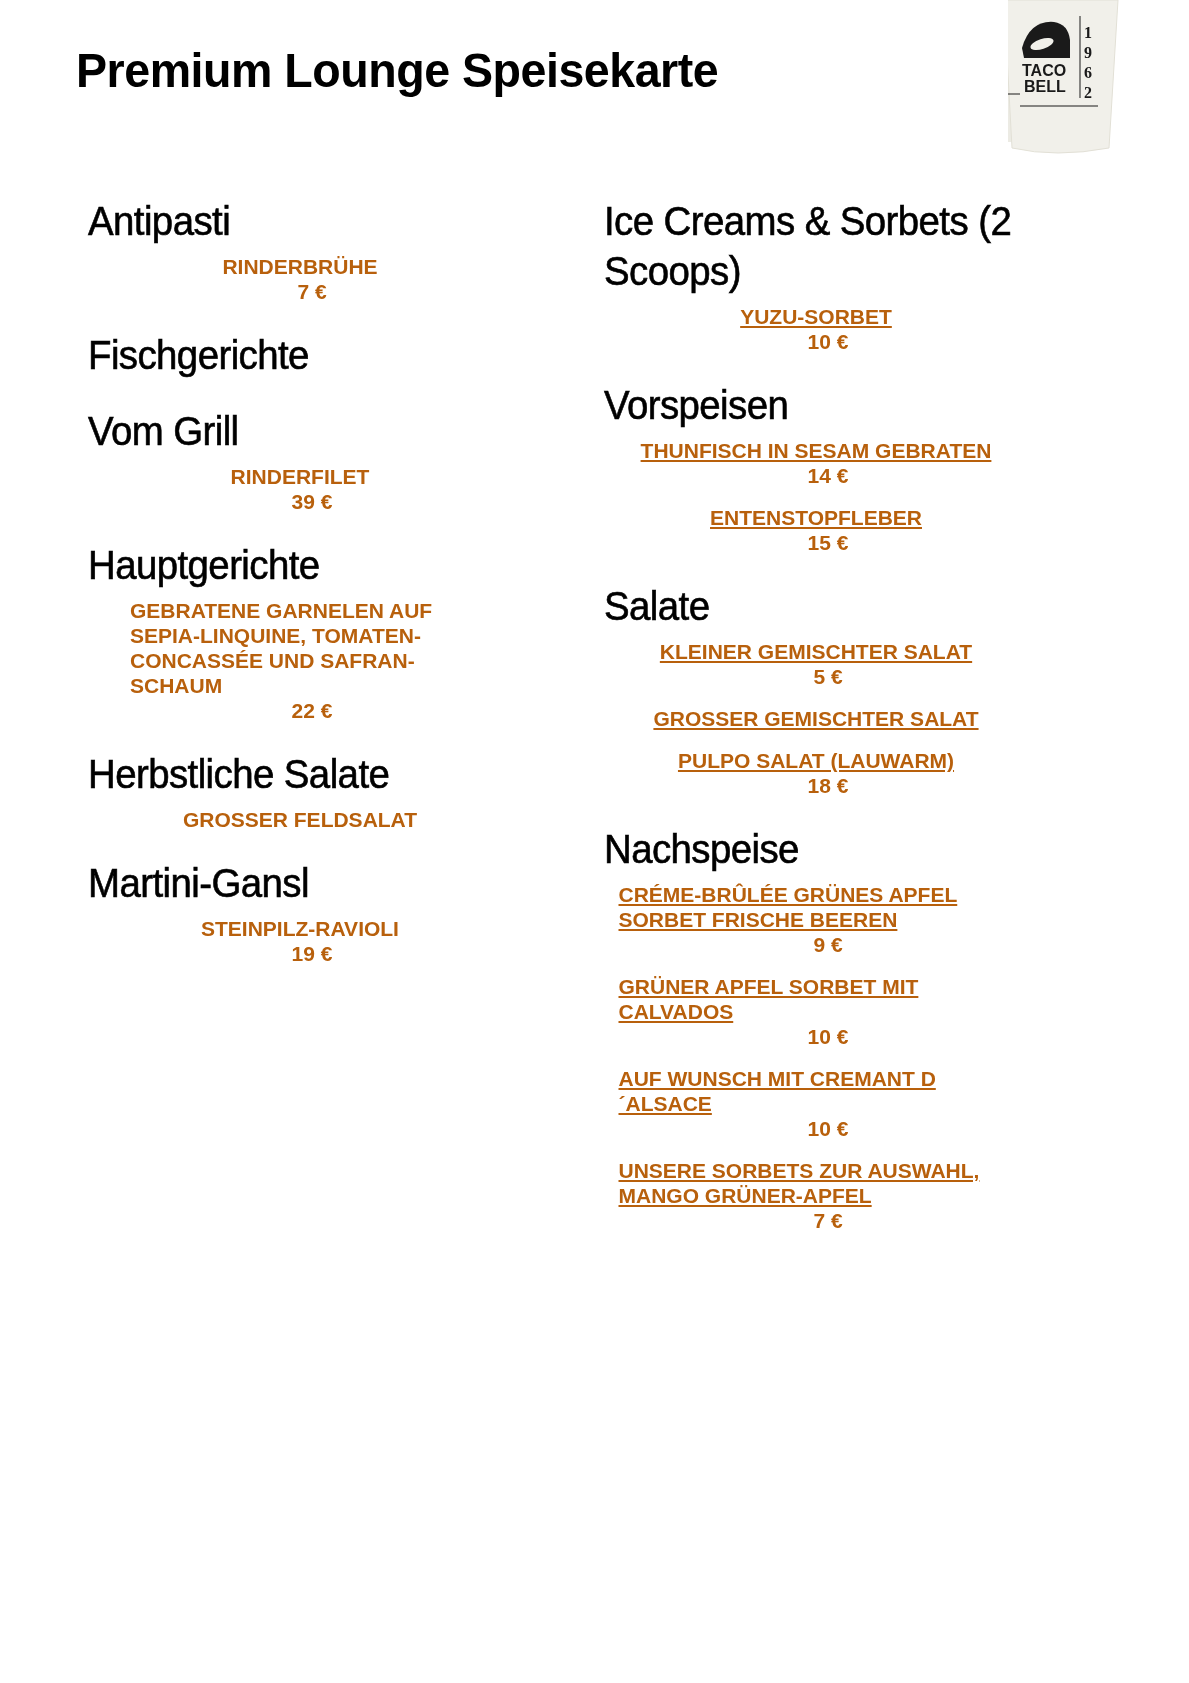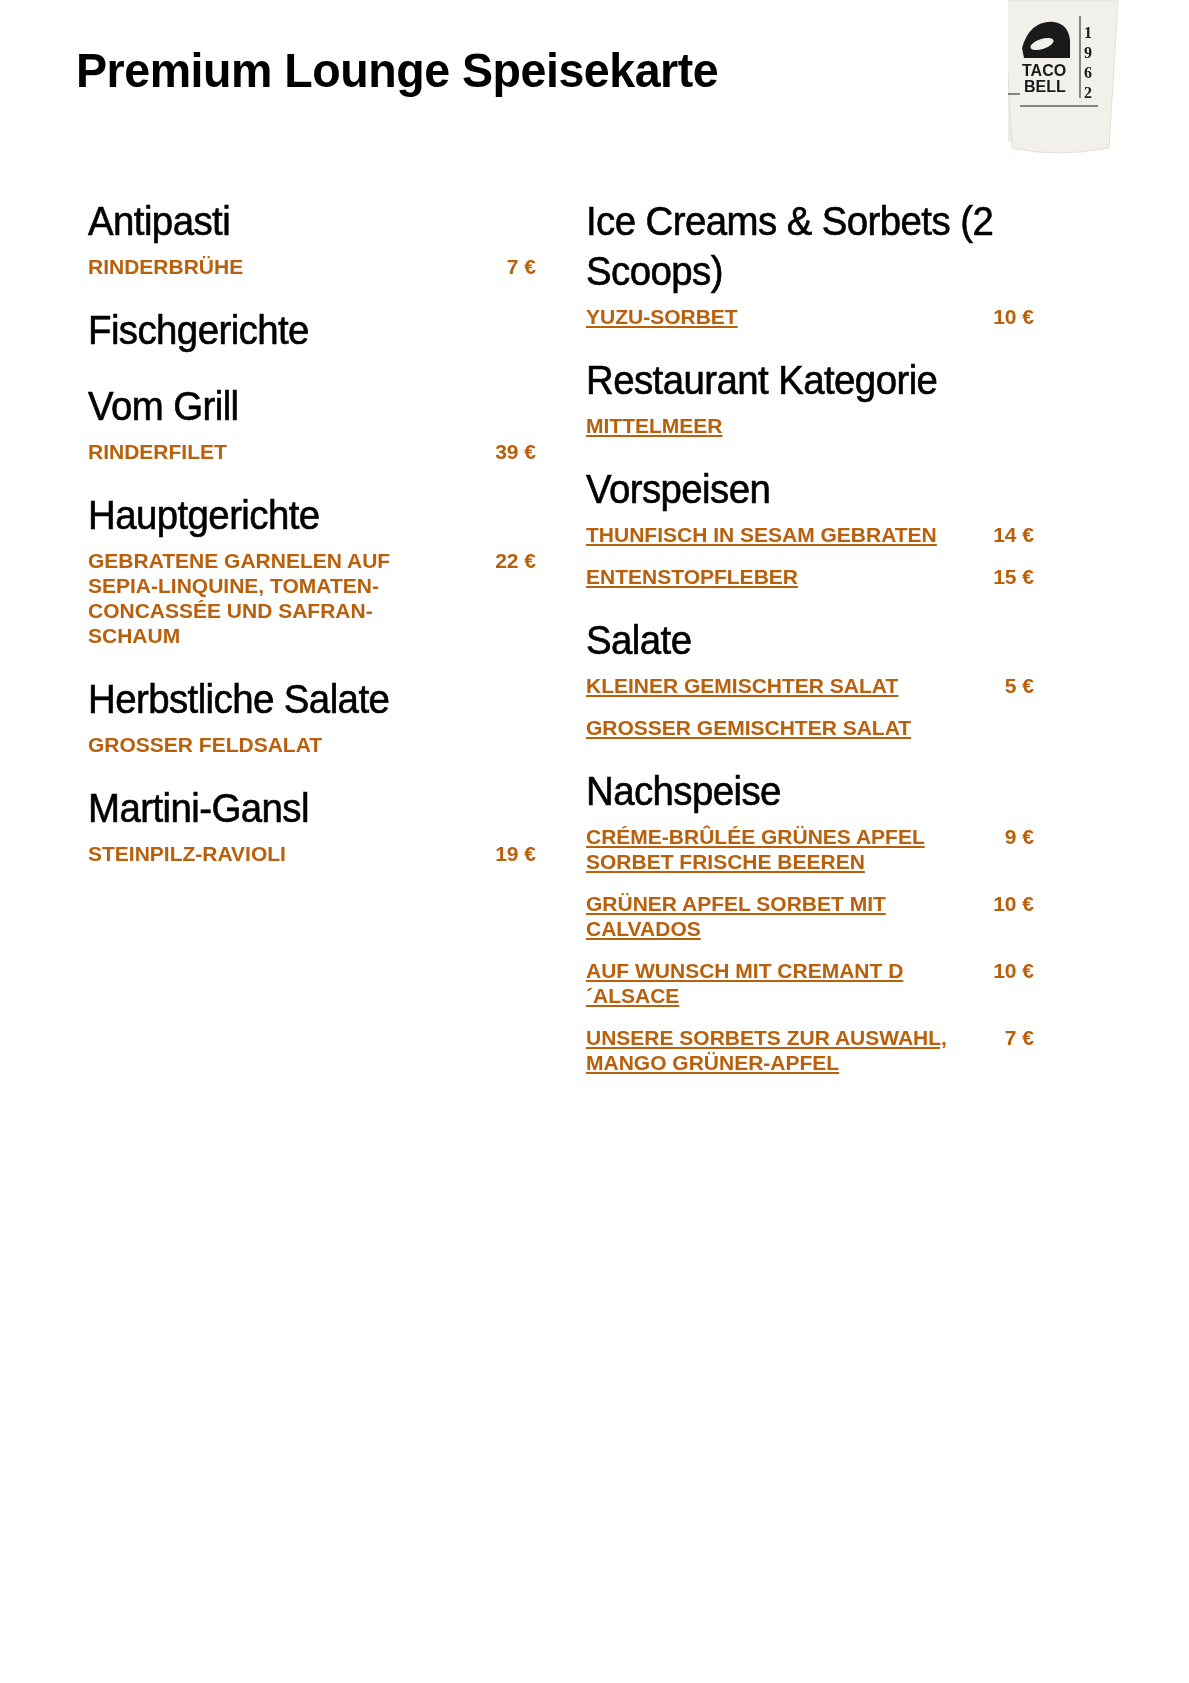--- a/index.html
+++ b/index.html
@@ -11,34 +11,34 @@
     position: absolute; left: 76px; top: 40px;
     font-size: 49px; font-weight: bold; letter-spacing: -0.5px;
     font-family: "Liberation Sans", sans-serif; transform: scaleX(0.95); transform-origin: left;
     margin: 0; line-height: 60px;
   }
   .cups {
     position: absolute; left: 1008px; top: 0; width: 181px; height: 160px;
   }
   .col { position: absolute; top: 196px; }
   .col.left { left: 88px; width: 448px; }
-  .col.right { left: 586px; width: 448px; }
+  .col.right { left: 604px; width: 448px; }
   .section { margin-bottom: 26px; }
   .section h2 {
     margin: 0; font-size: 40px; font-weight: normal; line-height: 50px;
     font-family: "Liberation Sans", sans-serif; letter-spacing: -0.6px;
     -webkit-text-stroke: 0.6px #000;
     transform: scaleX(0.96); transform-origin: left;
     white-space: normal;
   }
   .items { margin-top: 8px; }
   .item {
-    display: flex; justify-content: space-between;
+    display: flex; align-items: center; justify-content: space-between;
     color: #b8600c; font-weight: bold; font-size: 21px; line-height: 25px;
-    text-transform: uppercase; margin-bottom: 17px;
+    text-transform: uppercase; margin-bottom: 17px; flex-direction: column;
   }
   .item:last-child { margin-bottom: 0; }
   .item .name { flex: 1 1 auto; padding-right: 24px; }
   .item .price { flex: 0 0 auto; text-align: right; white-space: nowrap; }
   .col.left .item .name { max-width: 340px; }
   .col.right .item .name { max-width: 395px; text-decoration: underline; }
 </style>
 </head>
 <body>
 
@@ -129,29 +129,20 @@
   <div class="section">
     <h2 style="max-width:440px">Ice Creams &amp; Sorbets (2 Scoops)</h2>
     <div class="items">
       <div class="item">
         <span class="name">YUZU-SORBET</span>
         <span class="price">10 €</span>
       </div>
     </div>
   </div>
   <div class="section">
-    <h2>Restaurant Kategorie</h2>
-    <div class="items">
-      <div class="item">
-        <span class="name">MITTELMEER</span>
-        <span class="price"></span>
-      </div>
-    </div>
-  </div>
-  <div class="section">
     <h2>Vorspeisen</h2>
     <div class="items">
       <div class="item">
         <span class="name">THUNFISCH IN SESAM GEBRATEN</span>
         <span class="price">14 €</span>
       </div>
       <div class="item">
         <span class="name">ENTENSTOPFLEBER</span>
         <span class="price">15 €</span>
       </div>
@@ -160,20 +151,24 @@
   <div class="section">
     <h2>Salate</h2>
     <div class="items">
       <div class="item">
         <span class="name">KLEINER GEMISCHTER SALAT</span>
         <span class="price">5 €</span>
       </div>
       <div class="item">
         <span class="name">GROSSER GEMISCHTER SALAT</span>
         <span class="price"></span>
+      </div>
+      <div class="item">
+        <span class="name">PULPO SALAT (LAUWARM)</span>
+        <span class="price">18 €</span>
       </div>
     </div>
   </div>
   <div class="section">
     <h2>Nachspeise</h2>
     <div class="items">
       <div class="item">
         <span class="name">CRÉME-BRÛLÉE GRÜNES APFEL SORBET FRISCHE BEEREN</span>
         <span class="price">9 €</span>
       </div>

